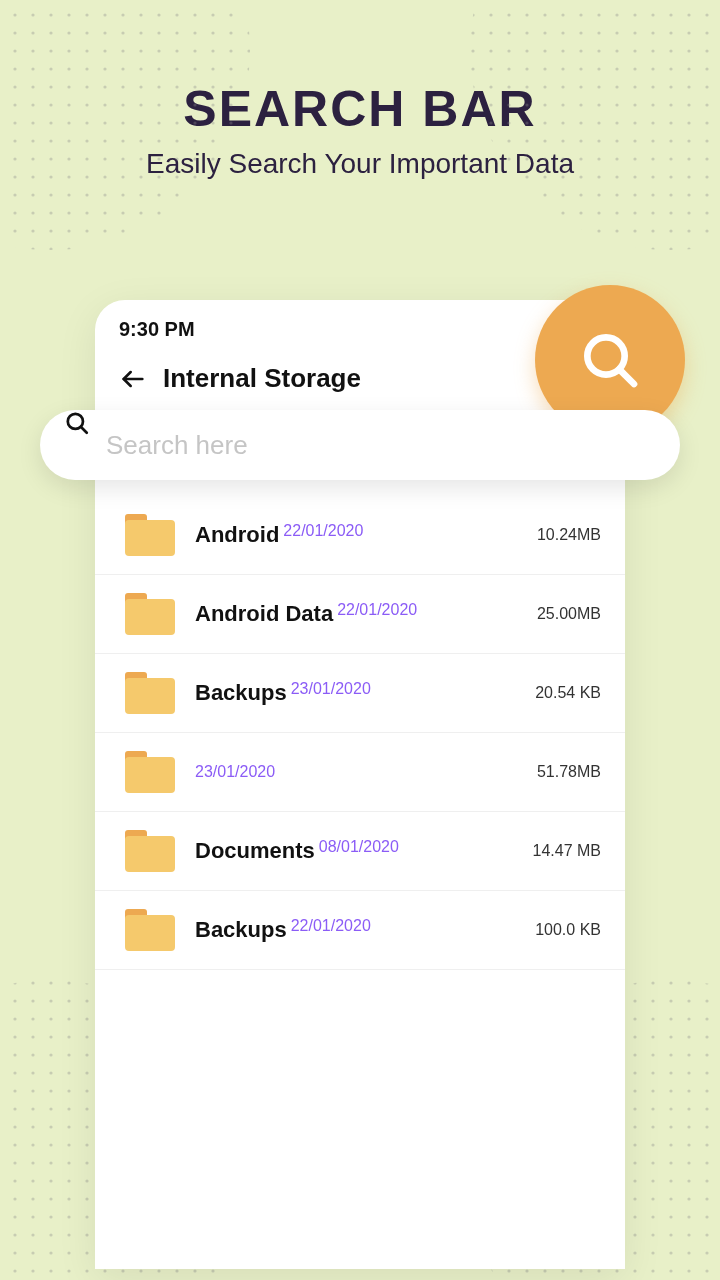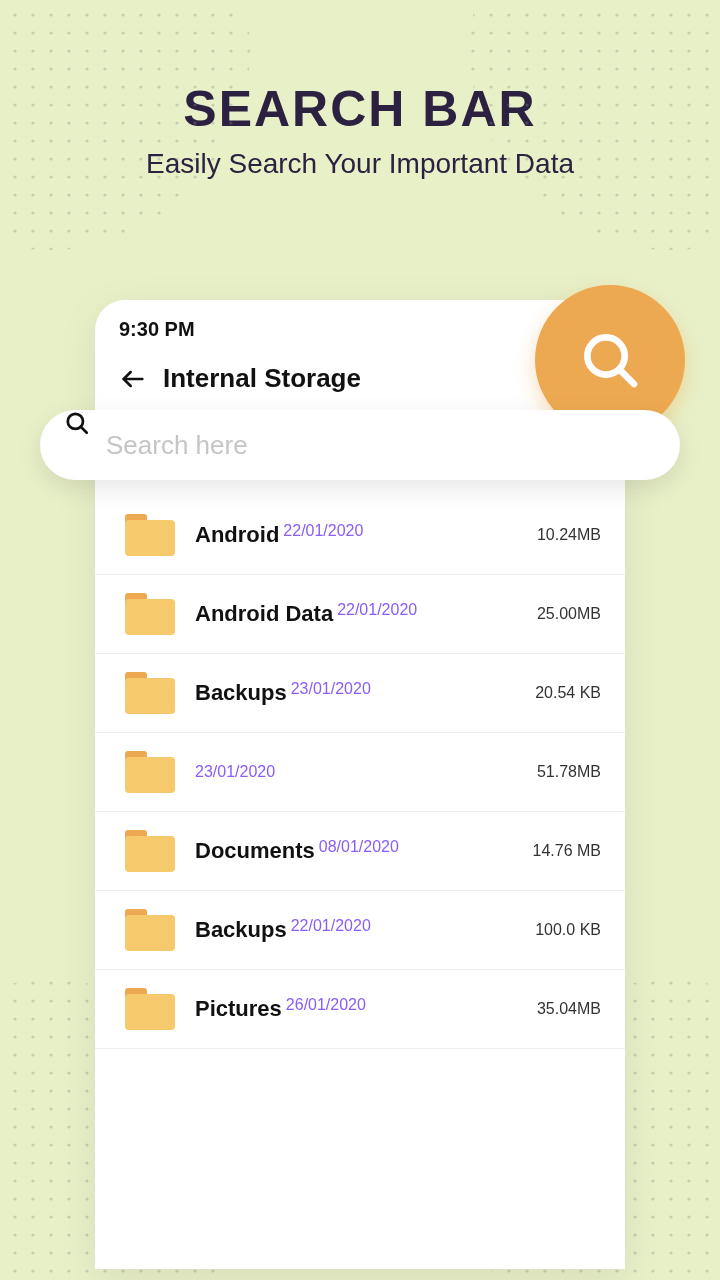--- a/index.html
+++ b/index.html
@@ -262,39 +262,28 @@
   </div>
       <div class="file-row">
     <div class="folder-icon">
       <div class="folder-tab"></div>
       <div class="folder-body"></div>
     </div>
     <div class="file-info">
       <div class="file-name">Documents</div>
       <div class="file-date">08/01/2020</div>
     </div>
-    <div class="file-size">14.76 MB</div>
+    <div class="file-size">14.47 MB</div>
   </div>
       <div class="file-row">
     <div class="folder-icon">
       <div class="folder-tab"></div>
       <div class="folder-body"></div>
     </div>
     <div class="file-info">
       <div class="file-name">Backups</div>
       <div class="file-date">22/01/2020</div>
     </div>
     <div class="file-size">100.0 KB</div>
   </div>
-      <div class="file-row">
-    <div class="folder-icon">
-      <div class="folder-tab"></div>
-      <div class="folder-body"></div>
-    </div>
-    <div class="file-info">
-      <div class="file-name">Pictures</div>
-      <div class="file-date">26/01/2020</div>
-    </div>
-    <div class="file-size">35.04MB</div>
-  </div>
     </div>
 
 </div>
 
 </body></html>

